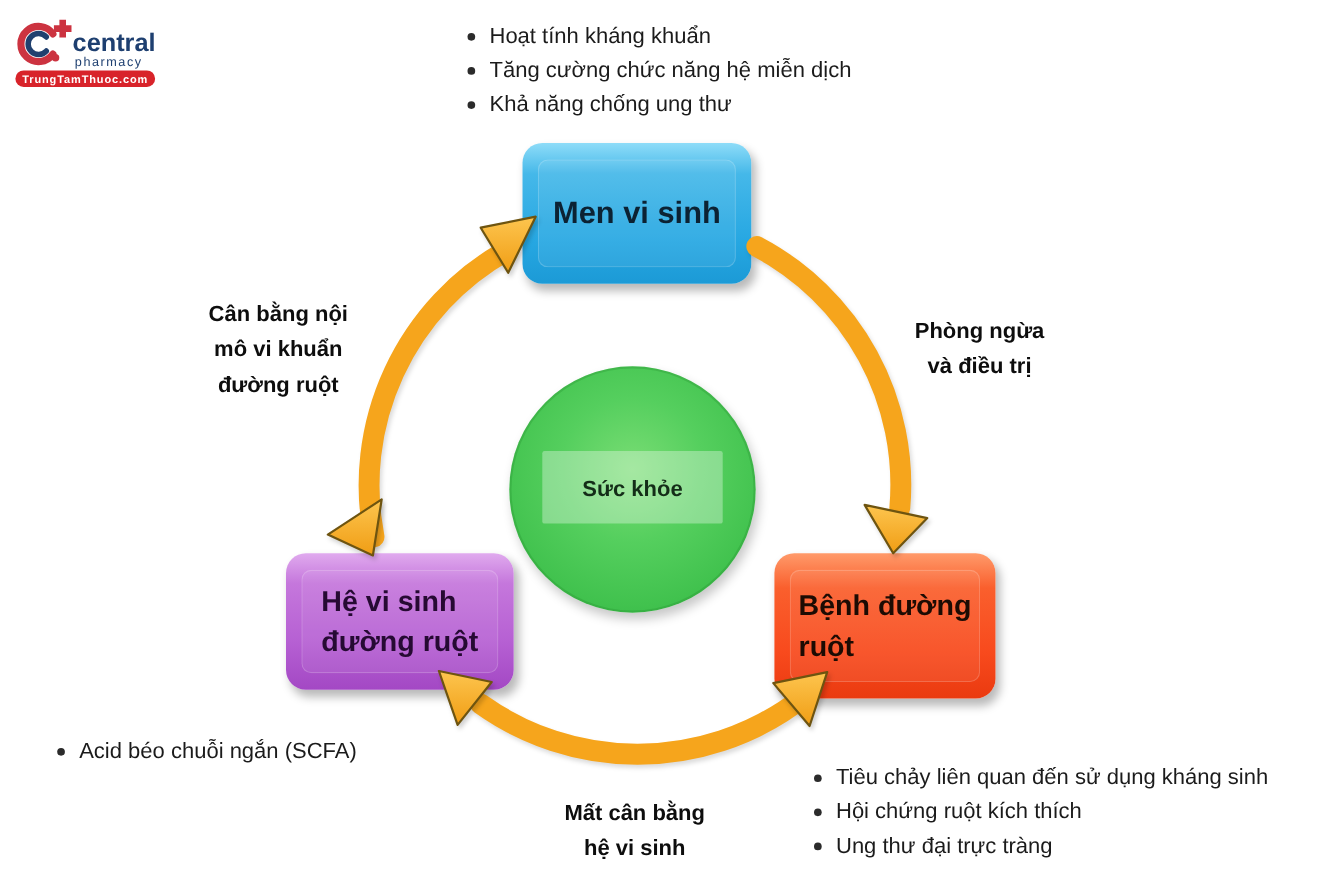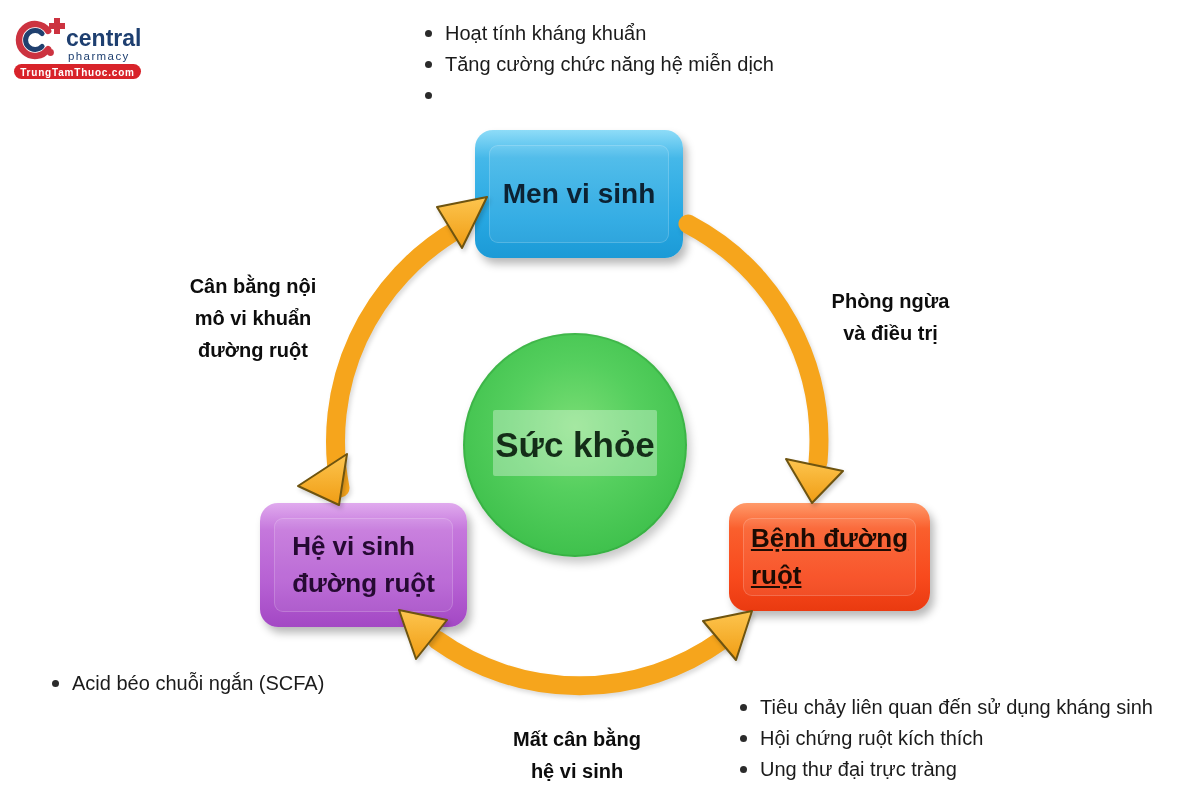--- a/index.html
+++ b/index.html
@@ -19,27 +19,27 @@
     box-shadow:4px 6px 9px rgba(0,0,0,0.28);}
   .inner{position:absolute;left:14px;right:14px;top:15px;bottom:15px;border-radius:9px;
     background:rgba(255,255,255,0.07);box-shadow:inset 0 0 0 1px rgba(255,255,255,0.18);}
   .node .lbl{position:relative;z-index:1;}
   .box-top{left:475px;top:130px;width:208px;height:128px;border-radius:18px;
     background:linear-gradient(180deg,#8edcf8 0%,#45b8e9 22%,#26a7e2 70%,#1c9ad6 100%);
     font-size:28px;color:#0c2233;}
   .box-left{left:260px;top:503px;width:207px;height:124px;border-radius:18px;
     background:linear-gradient(180deg,#e0aaee 0%,#c577dc 22%,#b660d3 65%,#a348c4 100%);
     font-size:26px;color:#260a33;line-height:1.42;}
-  .box-right{left:729px;top:503px;width:201px;height:108px;border-radius:18px;
+  .box-right{left:704px;top:503px;width:201px;height:132px;border-radius:18px;
     background:linear-gradient(180deg,#ff9a6a 0%,#fa5f2d 24%,#f84a1d 68%,#ea3a10 100%);
-    font-size:26px;color:#1c0b03;line-height:1.42;text-decoration:underline;}
+    font-size:26px;color:#1c0b03;line-height:1.42;}
   .circle{left:463px;top:333px;width:224px;height:224px;border-radius:50%;
     background:radial-gradient(circle at 50% 42%,#79dd74 0%,#55cf5e 38%,#41c24e 72%,#2fae41 100%);
     box-shadow:3px 6px 10px rgba(0,0,0,0.22), inset 0 0 0 2px rgba(30,130,40,0.25);
-    font-size:35px;color:#142d18;}
+    font-size:20px;color:#142d18;}
   .band{position:absolute;left:30px;top:77px;width:164px;height:66px;
     background:rgba(255,255,255,0.33);border-radius:2px;}
   
   .edge-label{position:absolute;z-index:2;font-weight:bold;font-size:20px;line-height:32px;
     text-align:center;color:#0d0d0d;}
   .edge-left{left:160px;top:270px;width:186px;}
   .edge-right{left:808px;top:285px;width:165px;}
   .edge-bottom{left:487px;top:723px;width:180px;}
   
   .blist{position:absolute;z-index:2;font-size:20px;}
@@ -130,20 +130,21 @@
     <div class="brow">
       <span class="dot"></span>
       <span>Hoạt tính kháng khuẩn</span>
     </div>
     <div class="brow">
       <span class="dot"></span>
       <span>Tăng cường chức năng hệ miễn dịch</span>
     </div>
     <div class="brow">
       <span class="dot"></span>
+      <span>Khả năng chống ung thư</span>
     </div>
   </div>
 
   <div class="blist list-bl">
     <div class="brow">
       <span class="dot"></span>
       <span>Acid béo chuỗi ngắn (SCFA)</span>
     </div>
   </div>
 

